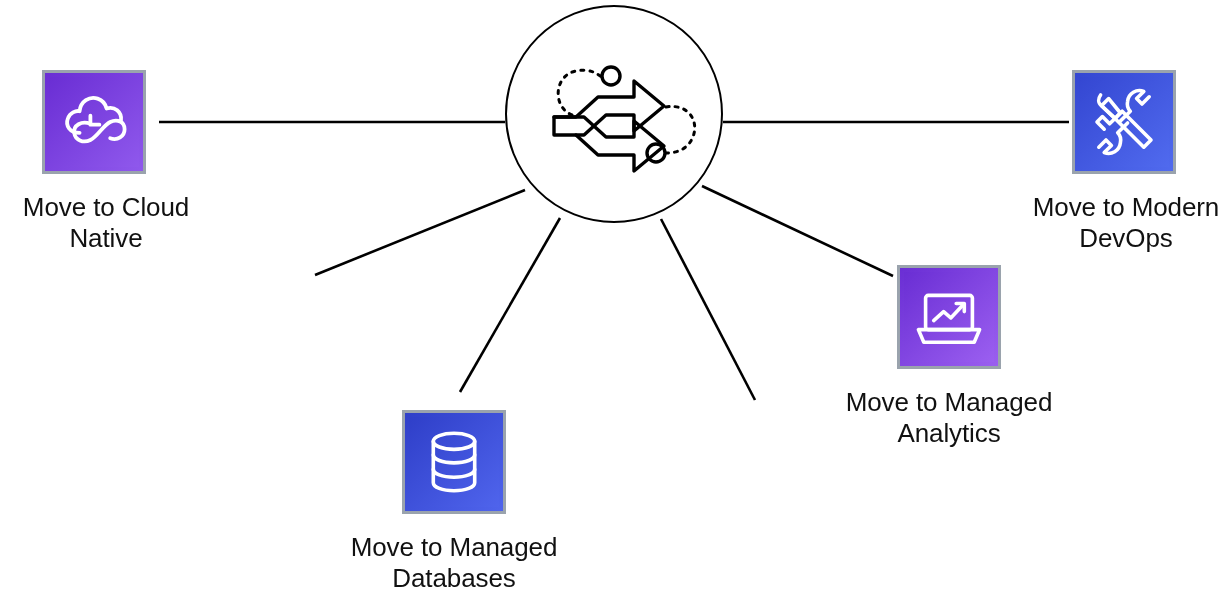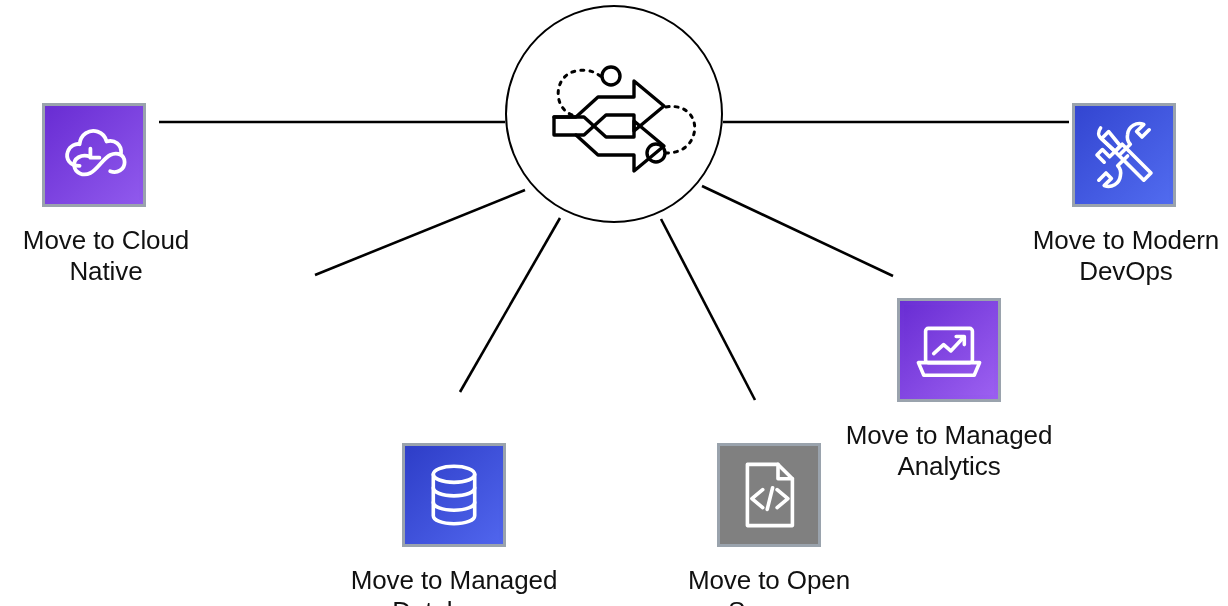--- a/index.html
+++ b/index.html
@@ -42,21 +42,20 @@
     left: 50%;
     top: 50%;
     transform: translate(-50%, -50%);
     width: 200px;
     height: 130px;
   }
 
   
   .node {
     position: absolute;
-    margin-top: 33px;
   }
   .tile {
     position: relative;
     width: 104px;
     height: 104px;
     box-sizing: border-box;
     border: 3px solid #9aa3ad;
     background: #ffffff;
     padding: 4px;
   }
@@ -172,37 +171,20 @@
             <path d="M27 42 C27 47 37 51 50 51 C63 51 73 47 73 42"></path>
             <path d="M27 58 C27 63 37 67 50 67 C63 67 73 63 73 58"></path>
           </g>
         </svg>
       </div>
     </div>
     <div class="label" style="left:-61px; top:122px; width:226px;">Move to Managed
 Databases</div>
   </div>
 
-  <div class="node" style="left:717px; top:410px;">
-    <div class="tile grad-gray">
-      <div class="tile-inner grad-gray">
-        <svg viewBox="0 0 100 100" xmlns="http://www.w3.org/2000/svg">
-          <g fill="none" stroke="#ffffff" stroke-width="4" stroke-linecap="round" stroke-linejoin="round">
-            <path d="M26 16 L60 16 L76 32 L76 84 L26 84 Z"></path>
-            <path d="M60 16 L60 32 L76 32"></path>
-            <path d="M43 44 L31 54 L43 64"></path>
-            <path d="M59 44 L71 54 L59 64"></path>
-            <path d="M54 42 L48 66"></path>
-          </g>
-        </svg>
-      </div>
-    </div>
-    <div class="label" style="left:-48px; top:122px; width:200px;">Move to Open
-Source</div>
-  </div>
 
   <div class="node" style="left:897px; top:265px;">
     <div class="tile grad-purple2">
       <div class="tile-inner grad-purple2">
         <svg viewBox="0 0 100 100" xmlns="http://www.w3.org/2000/svg">
           <g fill="none" stroke="#ffffff" stroke-width="4" stroke-linecap="round" stroke-linejoin="round">
             <rect x="24" y="26" width="52" height="38" rx="3"></rect>
             <path d="M16 64 L84 64 L78 78 L22 78 Z"></path>
             <path d="M33 54 L44 44 L52 51 L66 36"></path>
             <path d="M58 35 L67 35 L67 44"></path>

